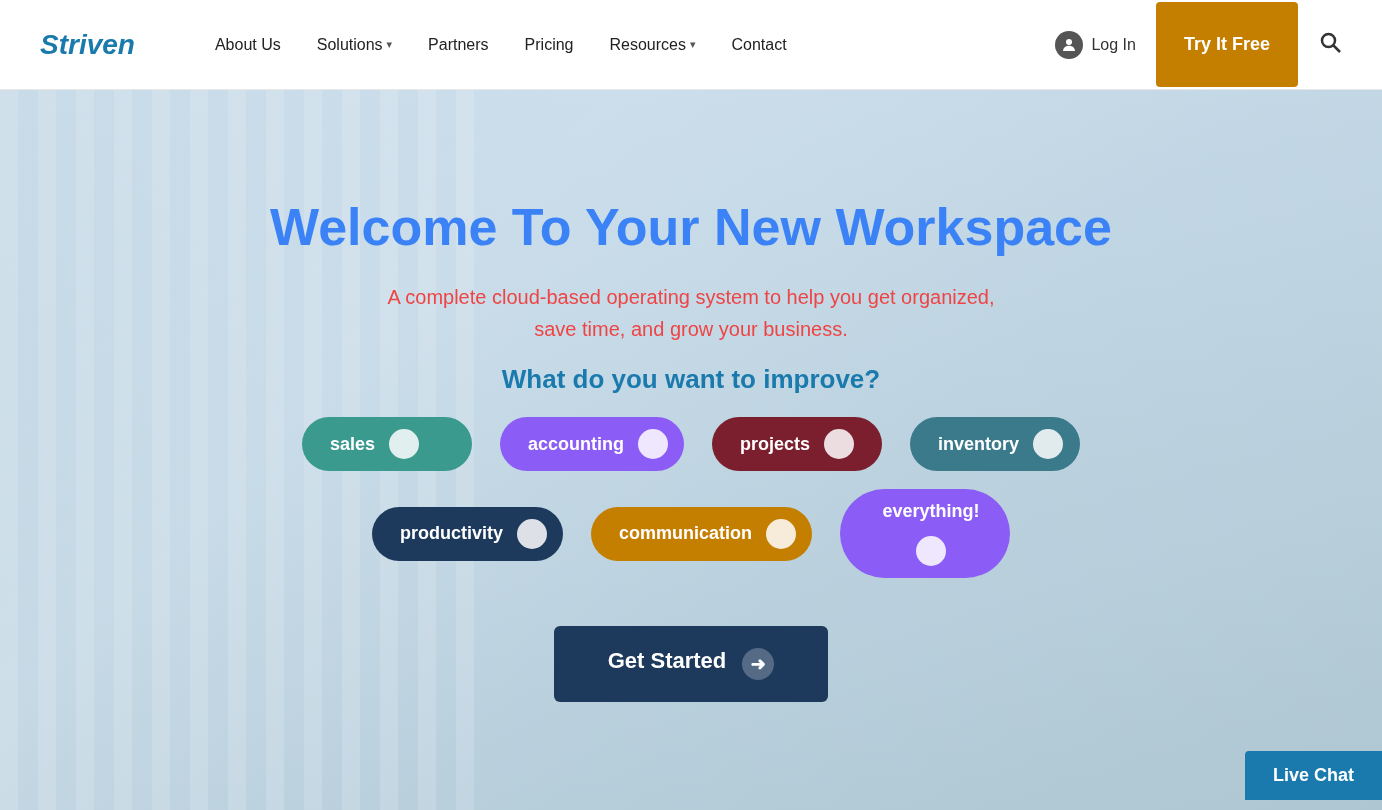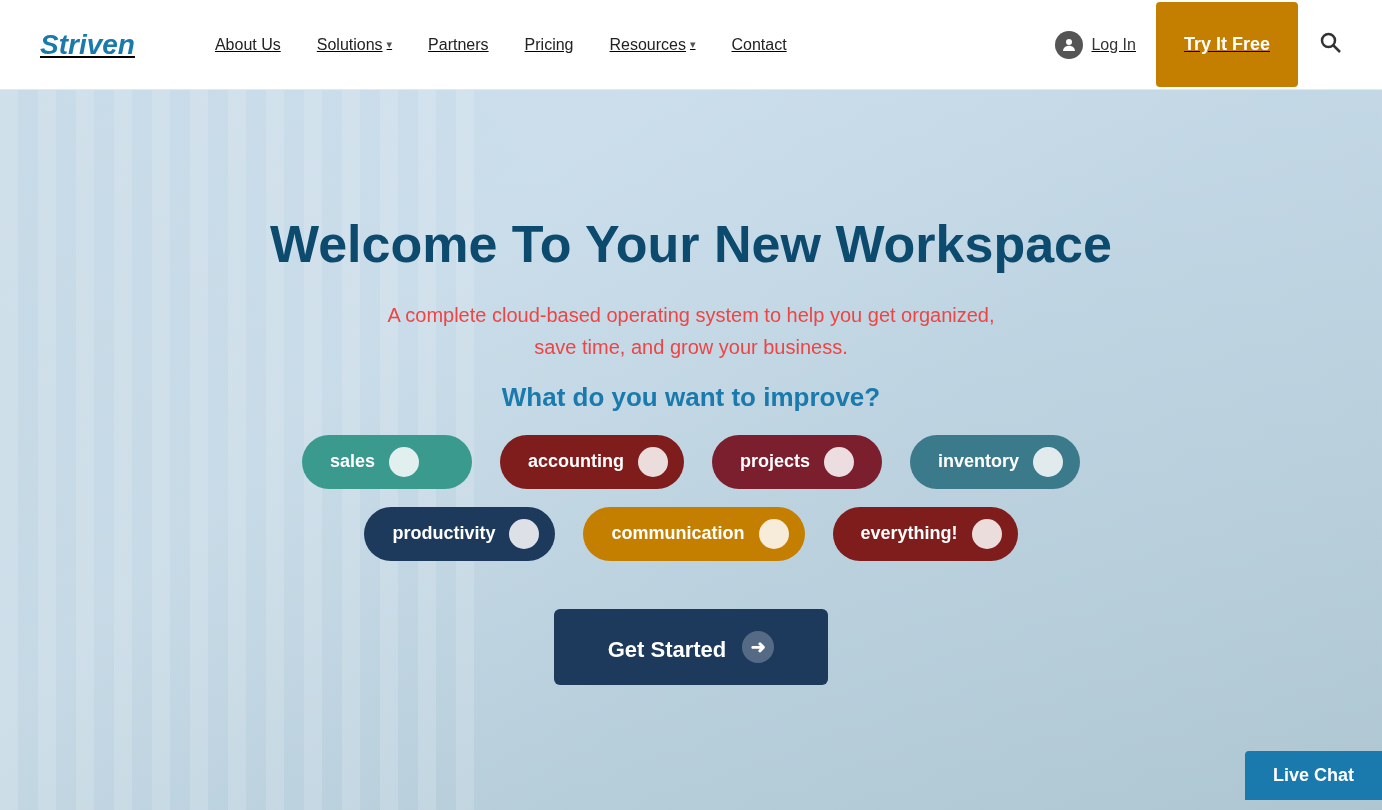--- a/index.html
+++ b/index.html
@@ -15,21 +15,20 @@
     
     .navbar {
       position: relative;
       z-index: 10;
       background: #fff;
       height: 90px;
       display: flex;
       align-items: center;
       padding: 0 40px;
       border-bottom: 1px solid #e8e8e8;
-      text-decoration: underline;
     }
 
     .logo {
       display: flex;
       align-items: center;
       margin-right: 80px;
     }
 
     .logo-text {
       font-size: 28px;
@@ -153,21 +152,21 @@
       position: relative;
       z-index: 2;
       text-align: center;
       width: 100%;
       padding: 0 60px;
     }
 
     .hero-title {
       font-size: 52px;
       font-weight: 800;
-      color: #0c4a6e;
+      color: #3b82f6;
       margin-bottom: 24px;
       line-height: 1.15;
     }
 
     .hero-subtitle {
       font-size: 20px;
       color: #ef4444;
       margin-bottom: 19px;
       line-height: 1.6;
     }
@@ -211,31 +210,31 @@
 
     .pill-circle {
       width: 30px;
       height: 30px;
       border-radius: 50%;
       background: rgba(255,255,255,0.85);
       flex-shrink: 0;
     }
 
     .pill-sales { background: #3a9a8e; }
-    .pill-accounting { background: #7f1d1d; }
+    .pill-accounting { background: #8b5cf6; }
     .pill-projects { background: #7b1e2e; }
     .pill-inventory { background: #3a7a8a; }
     .pill-productivity { background: #1d3a5c; }
     .pill-communication { background: #c47e00; }
-    .pill-everything { background: #7f1d1d; }
+    .pill-everything { background: #8b5cf6; flex-direction: column; }
 
     
     .get-started-btn {
       display: flex;
-      align-items: flex-end;
+      align-items: flex-start;
       justify-content: center;
       gap: 16px;
       background: #1d3a5c;
       color: #fff;
       border: none;
       padding: 22px 54px;
       font-size: 22px;
       font-weight: 700;
       border-radius: 6px;
       cursor: pointer;

